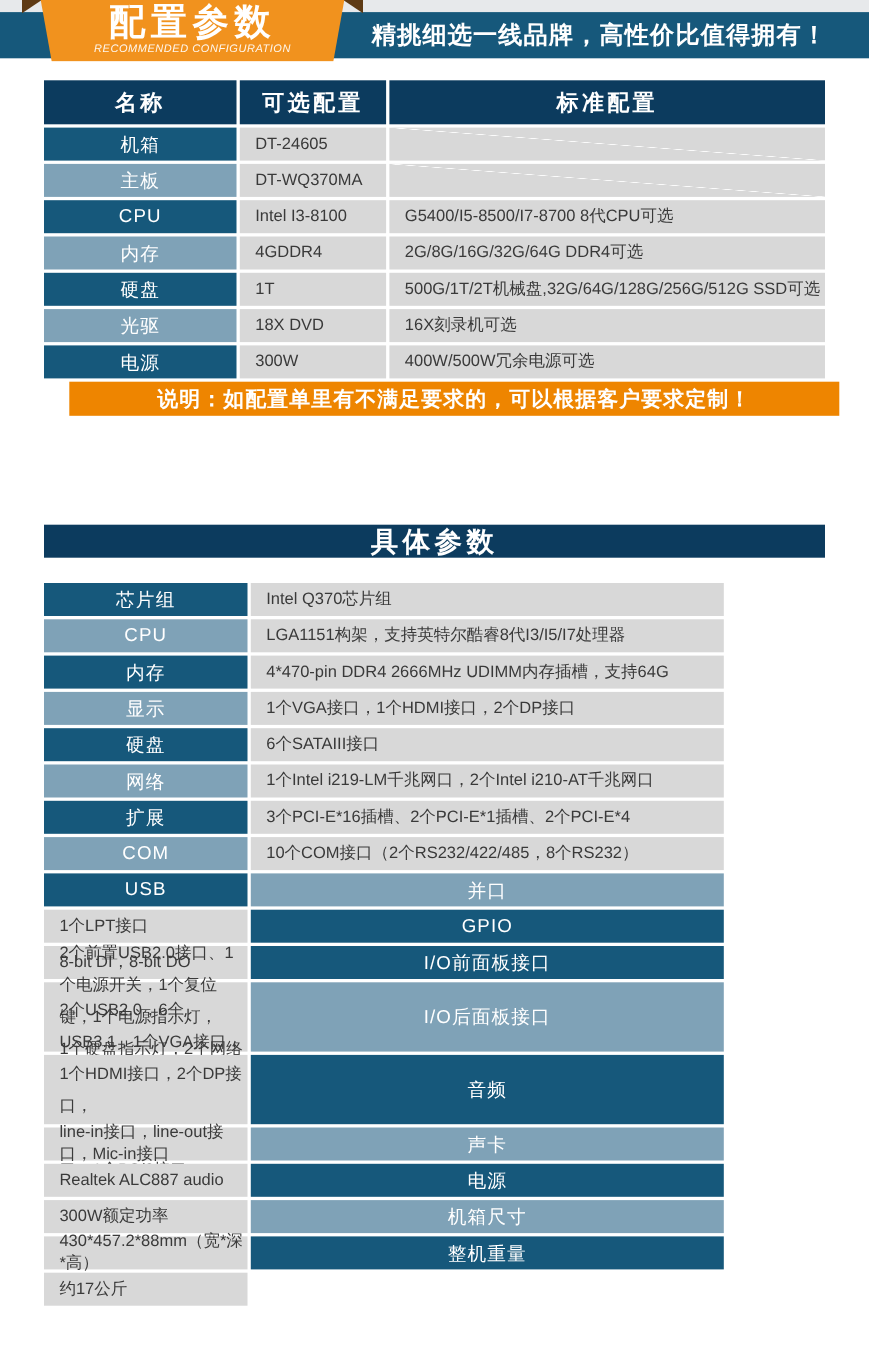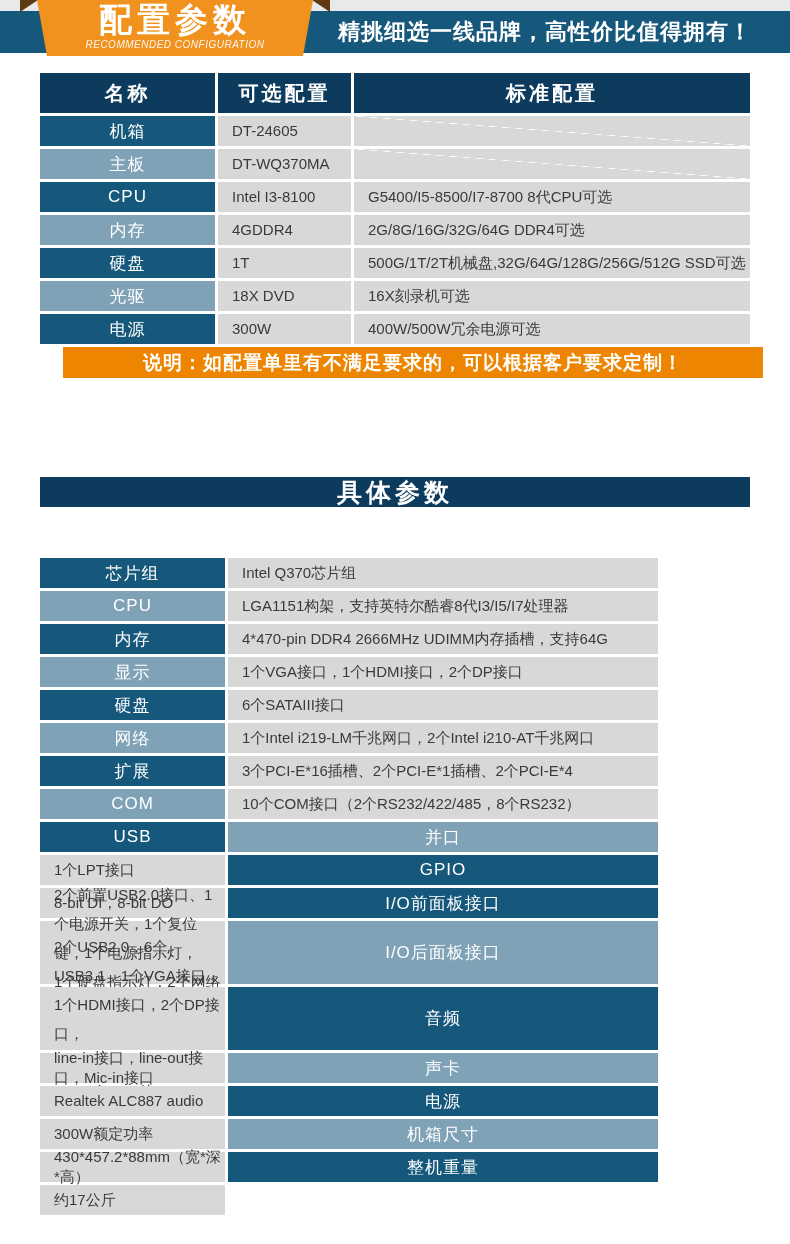--- a/index.html
+++ b/index.html
@@ -68,21 +68,21 @@
     display:flex; align-items:center; justify-content:center;margin-left:23px;
   }
 
   
   .spec-title {
     position:absolute; left:40px; top:477px; width:710px; height:30px; background:#0c3b5e;
     color:#ffffff; font-weight:bold; font-size:25px; letter-spacing:4px;
     display:flex; align-items:center; justify-content:center;
   }
   .tbl2 {
-    position:absolute; left:40px; top:558px; width:618px;
+    position:absolute; left:40px; top:530px; width:618px;
     display:grid; grid-template-columns:185px 1fr;
     grid-template-rows:repeat(11, 30px) 63px 63px repeat(5, 30px); gap:3px;
   }
   .tbl2 .cell-val { }
   .tbl2 .tall.cell-val { line-height:29px; }
 </style>
 </head>
 <body>
 
 <div class="hdr-grey"></div>

